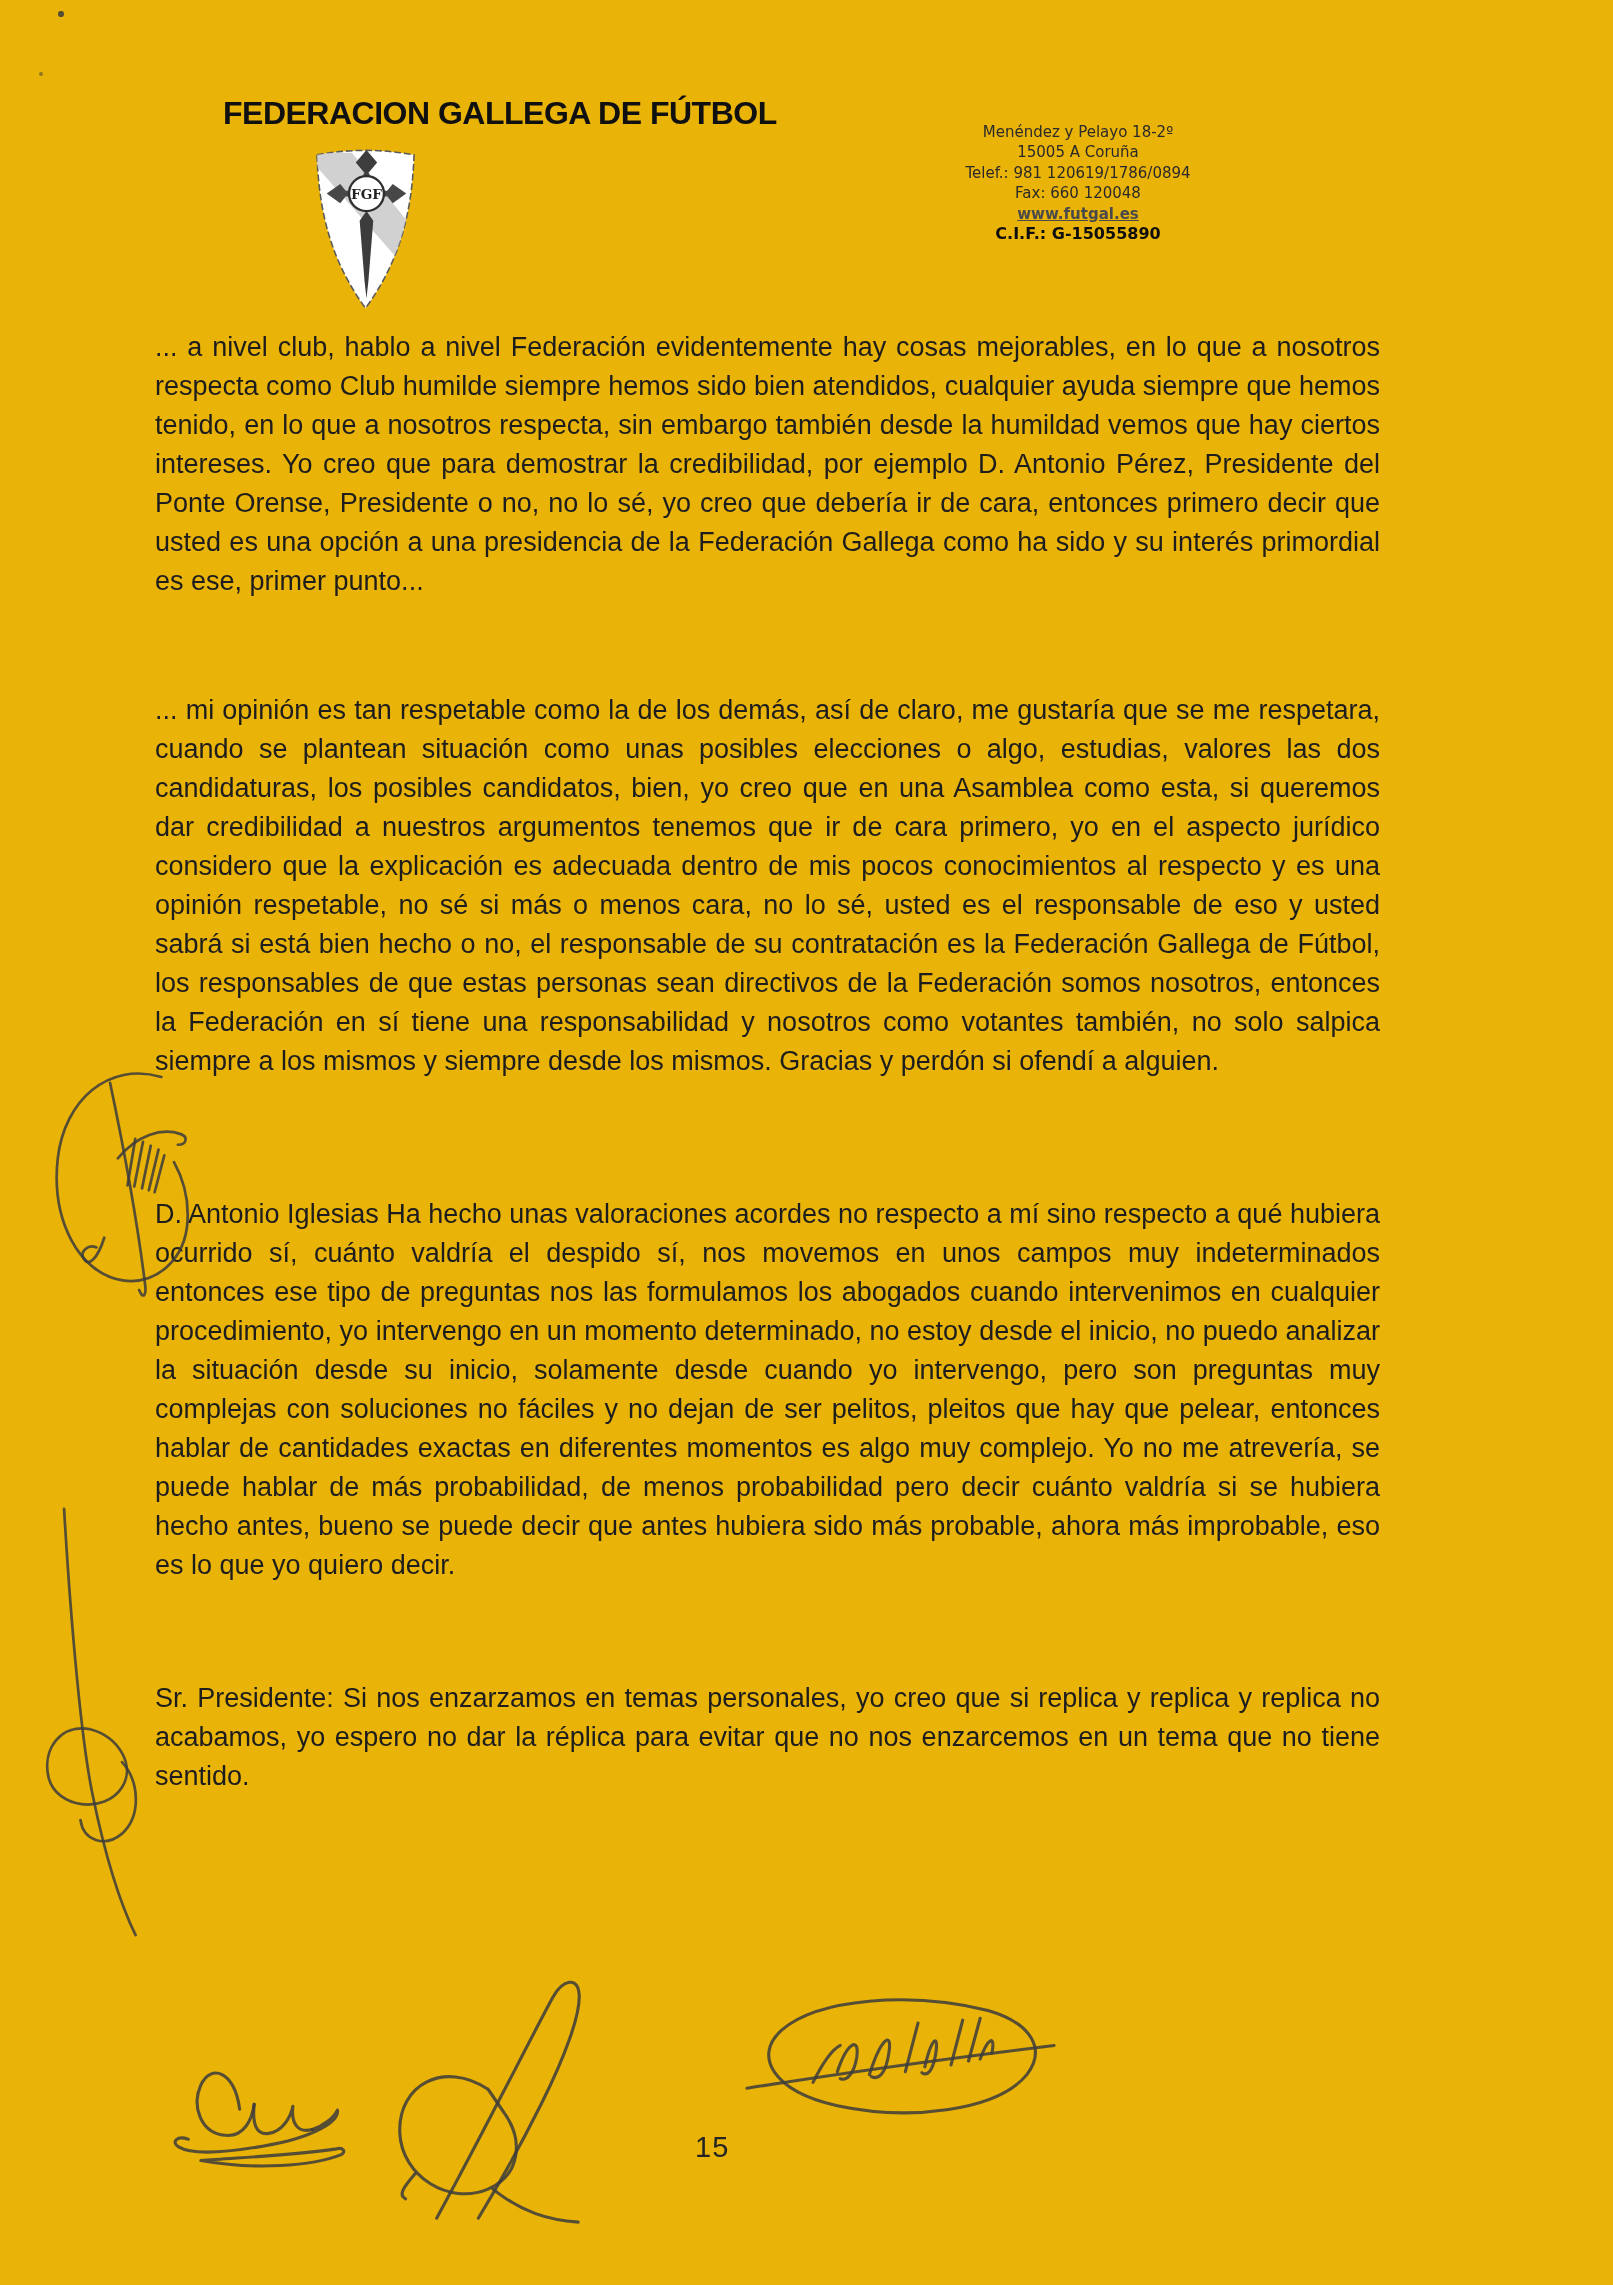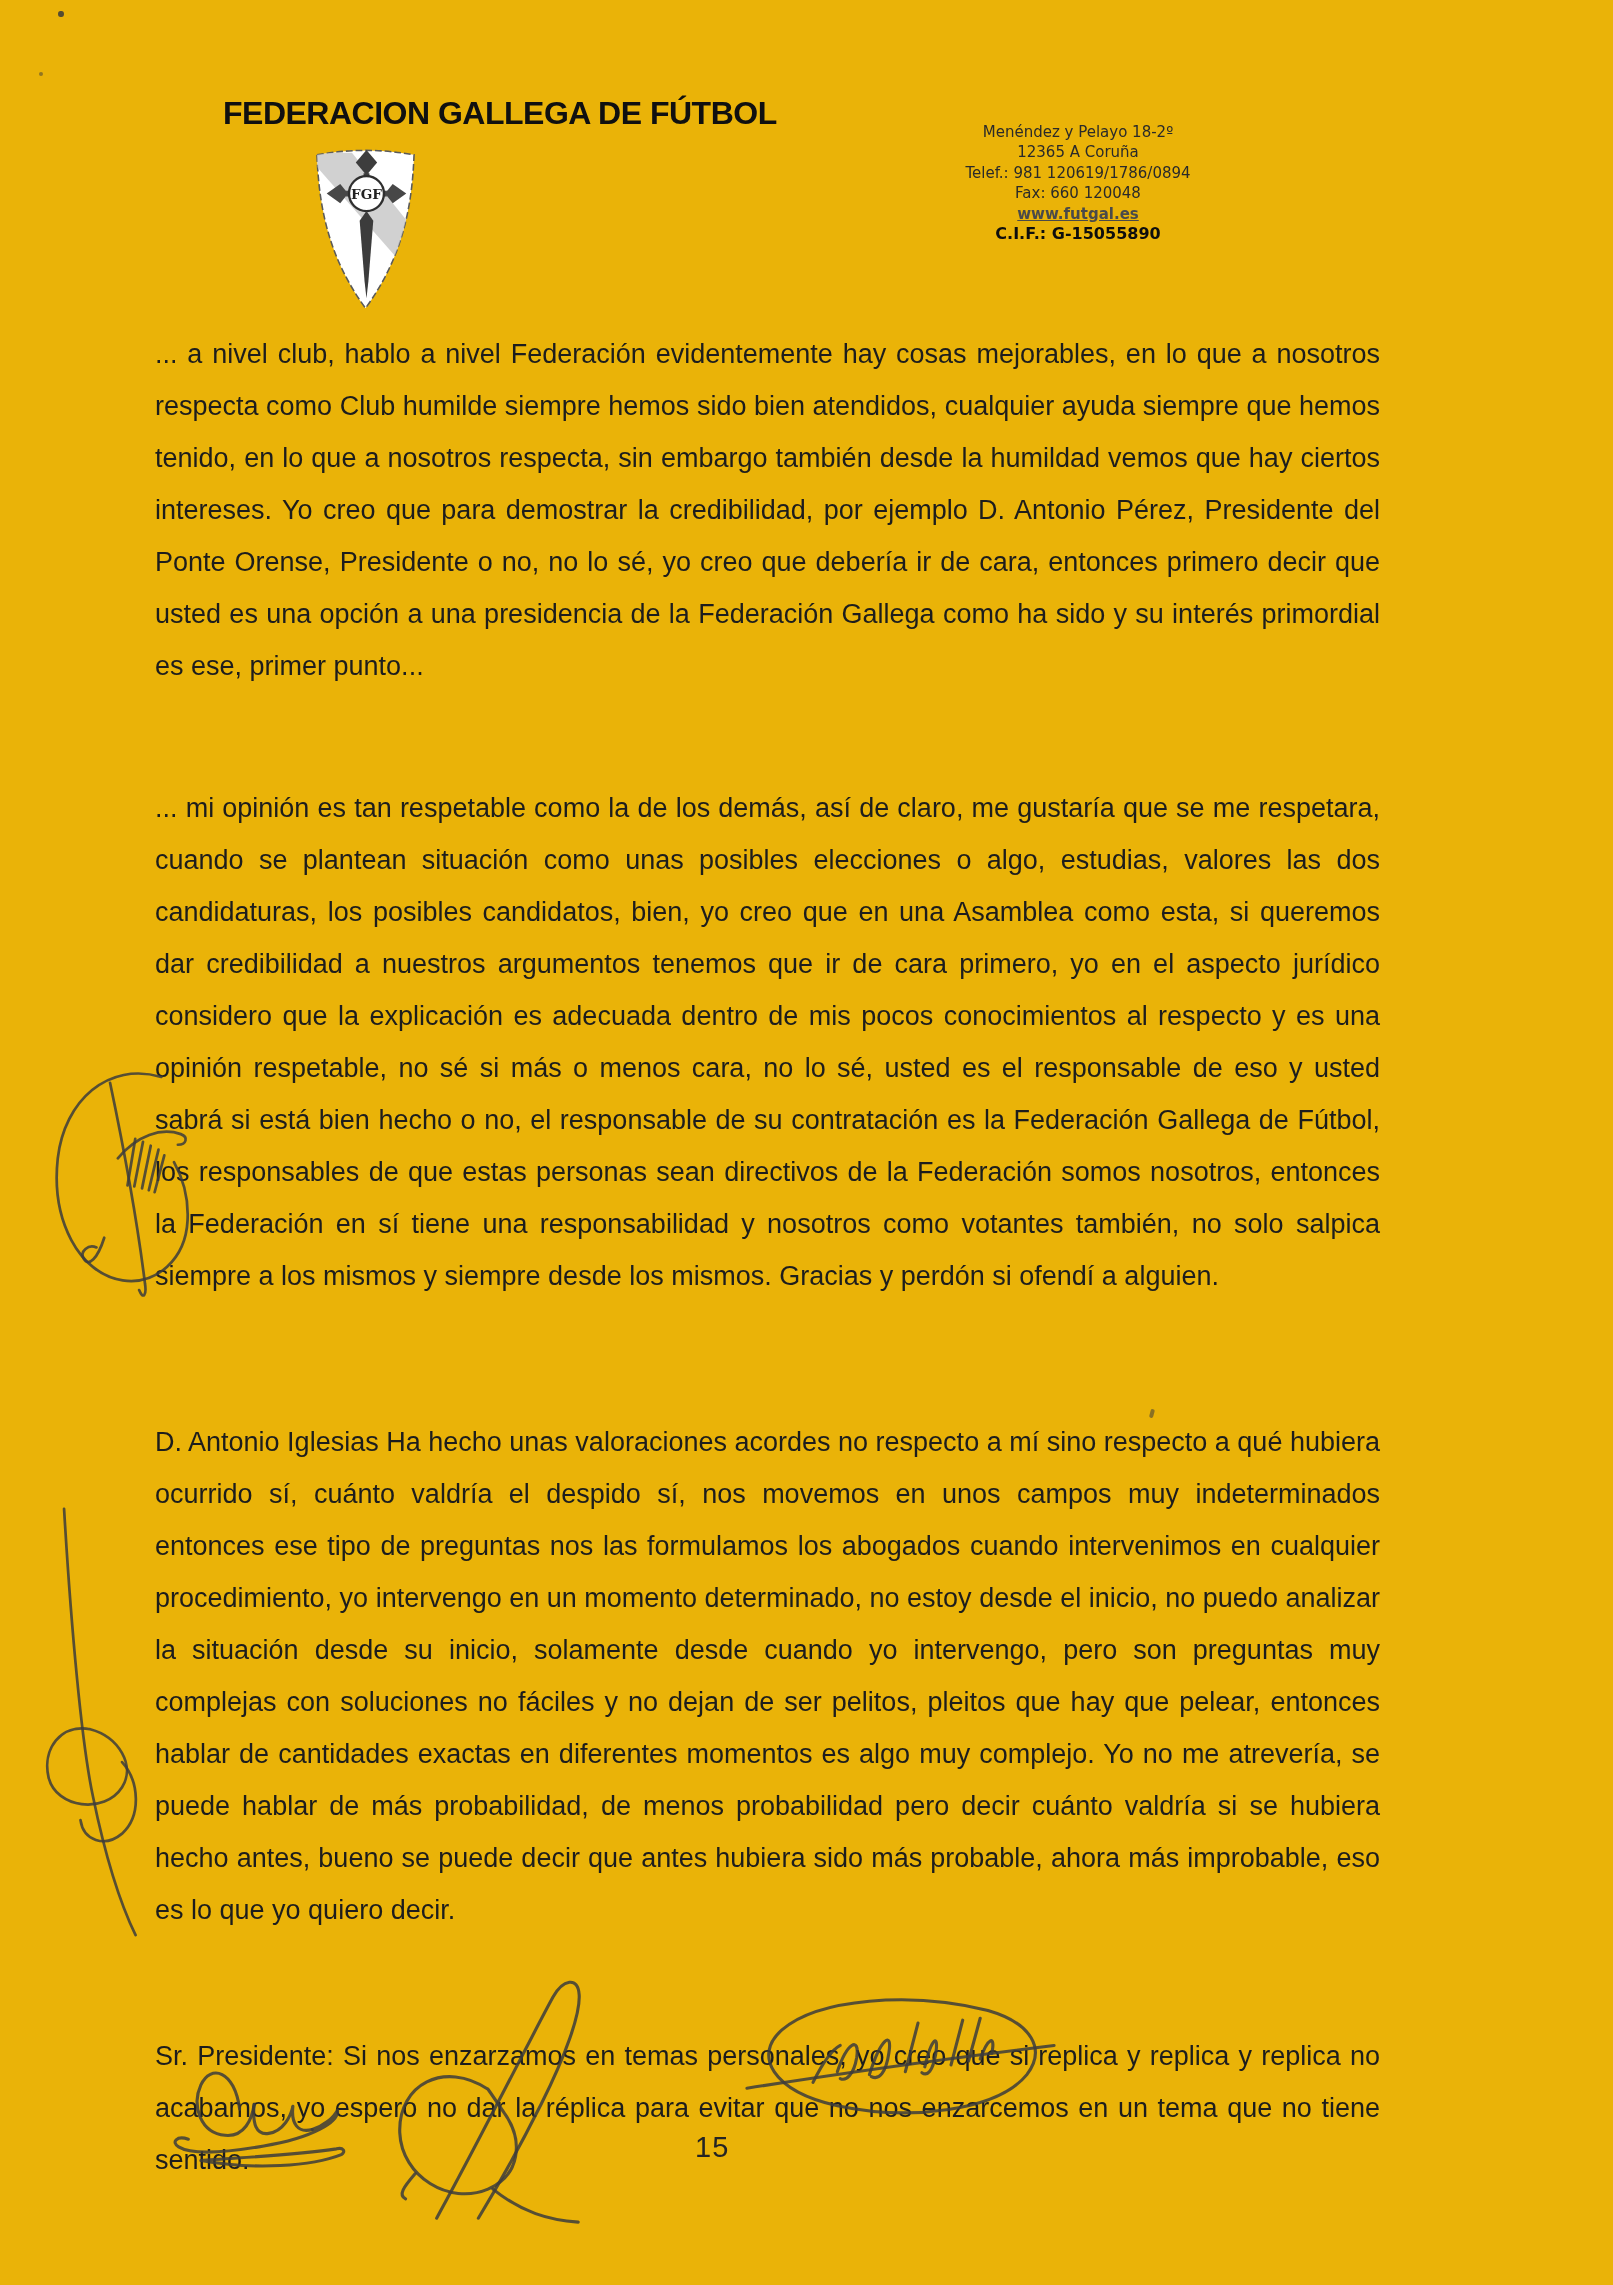--- a/index.html
+++ b/index.html
@@ -22,21 +22,21 @@
     text-align:center;
     font-family:"DejaVu Sans",sans-serif;
     font-size:15px;line-height:20.4px;color:#2a2a2a;
   }
   .contact .website{font-weight:bold;text-decoration:underline;color:#4a4a4a;}
   .contact .cif{font-weight:bold;color:#0e0e0e;font-size:16px;}
   .logo{position:absolute;left:311px;top:147px;width:109px;height:167px;}
   
   .body-text{
     position:absolute;left:155px;top:328px;width:1225px;
-    font-size:27px;line-height:52px;text-align:justify;color:#1d1d1d;
+    font-size:27px;line-height:39px;text-align:justify;color:#1d1d1d;
   }
   .body-text p{margin:0;}
   .body-text p.p1{margin-bottom:90px;}
   .body-text p.p2{margin-bottom:95px;text-align:left;}
   .body-text p.p3{margin-bottom:114px;}
   .body-text p.p4{margin-bottom:94px;}
   
   .sig{position:absolute;}
   .sig path{fill:none;stroke:#3c3c3c;stroke-width:2.8;stroke-linecap:round;stroke-linejoin:round;opacity:.85;}
   .sig.heavy path{stroke-width:3.2;}
@@ -83,21 +83,21 @@
 
       <circle cx="57" cy="48" r="18" fill="#ffffff" stroke="#2f2f2f" stroke-width="2.4"></circle>
       <text x="57" y="54" text-anchor="middle" font-family="DejaVu Serif, serif" font-size="14" font-weight="bold" fill="#222222">FGF</text>
 
       <path d="M 57,66 L 64,76 L 59,138 L 57,156 L 55,138 L 50,76 Z" fill="#3c3c3c"></path>
     </svg>
   </div>
 
   <div class="contact">
     <div>Menéndez y Pelayo 18-2º</div>
-    <div>12365 A Coruña</div>
+    <div>15005 A Coruña</div>
     <div>Telef.: 981 120619/1786/0894</div>
     <div>Fax: 660 120048</div>
     <div class="website">www.futgal.es</div>
     <div class="cif">C.I.F.: G-15055890</div>
   </div>
 
   <main class="body-text">
     <p class="p1">... a nivel club, hablo a nivel Federación evidentemente hay cosas mejorables, en lo que a nosotros respecta como Club humilde siempre hemos sido bien atendidos, cualquier ayuda siempre que hemos tenido, en lo que a nosotros respecta, sin embargo también desde la humildad vemos que hay ciertos intereses. Yo creo que para demostrar la credibilidad, por ejemplo D. Antonio Pérez, Presidente del Ponte Orense, Presidente o no, no lo sé, yo creo que debería ir de cara, entonces primero decir que usted es una opción a una presidencia de la Federación Gallega como ha sido y su interés primordial es ese, primer punto...</p>
     <p class="p3">... mi opinión es tan respetable como la de los demás, así de claro, me gustaría que se me respetara, cuando se plantean situación como unas posibles elecciones o algo, estudias, valores las dos candidaturas, los posibles candidatos, bien, yo creo que en una Asamblea como esta, si queremos dar credibilidad a nuestros argumentos tenemos que ir de cara primero, yo en el aspecto jurídico considero que la explicación es adecuada dentro de mis pocos conocimientos al respecto y es una opinión respetable, no sé si más o menos cara, no lo sé, usted es el responsable de eso y usted sabrá si está bien hecho o no, el responsable de su contratación es la Federación Gallega de Fútbol, los responsables de que estas personas sean directivos de la Federación somos nosotros, entonces la Federación en sí tiene una responsabilidad y nosotros como votantes también, no solo salpica siempre a los mismos y siempre desde los mismos. Gracias y perdón si ofendí a alguien.</p>
     <p class="p4">D. Antonio Iglesias Ha hecho unas valoraciones acordes no respecto a mí sino respecto a qué hubiera ocurrido sí, cuánto valdría el despido sí, nos movemos en unos campos muy indeterminados entonces ese tipo de preguntas nos las formulamos los abogados cuando intervenimos en cualquier procedimiento, yo intervengo en un momento determinado, no estoy desde el inicio, no puedo analizar la situación desde su inicio, solamente desde cuando yo intervengo, pero son preguntas muy complejas con soluciones no fáciles y no dejan de ser pelitos, pleitos que hay que pelear, entonces hablar de cantidades exactas en diferentes momentos es algo muy complejo. Yo no me atrevería, se puede hablar de más probabilidad, de menos probabilidad pero decir cuánto valdría si se hubiera hecho antes, bueno se puede decir que antes hubiera sido más probable, ahora más improbable, eso es lo que yo quiero decir.</p>

